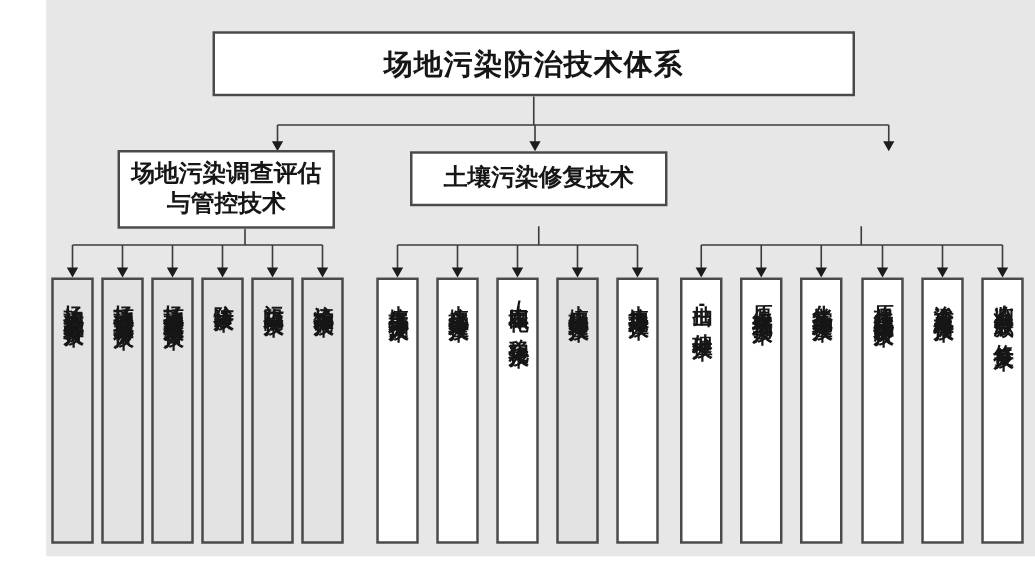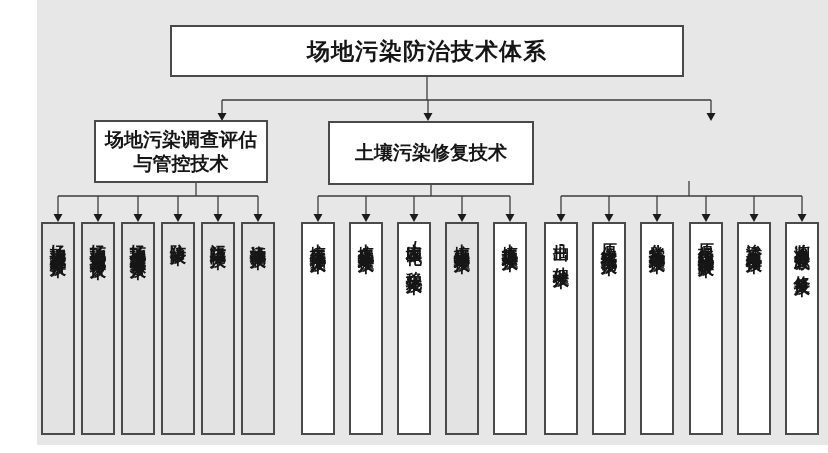--- a/index.html
+++ b/index.html
@@ -37,21 +37,21 @@
     text-align: center;
     font-weight: bold;
   }
   .root-box {
     left: 159px; top: 25px; width: 514px; height: 52px;
     font-size: 23px;
     letter-spacing: 1px;
   }
   .branch-box { font-size: 19px; line-height: 1.25; }
   .branch-1 { left: 83px;  top: 120px; width: 174px; height: 63px; padding: 0 6px; }
-  .branch-2 { left: 317px; top: 121px; width: 206px; height: 64px; }
+  .branch-2 { left: 317px; top: 121px; width: 206px; height: 44px; }
   .branch-3 { left: 543px; top: 121px; width: 271px; height: 60px; }
   .leaf {
     position: absolute;
     top: 222px; height: 213px; width: 34px;
     background: #ffffff;
     border: 2px solid #4a4a4a;
     box-sizing: border-box;
     z-index: 2;
     display: flex;
     justify-content: center;

